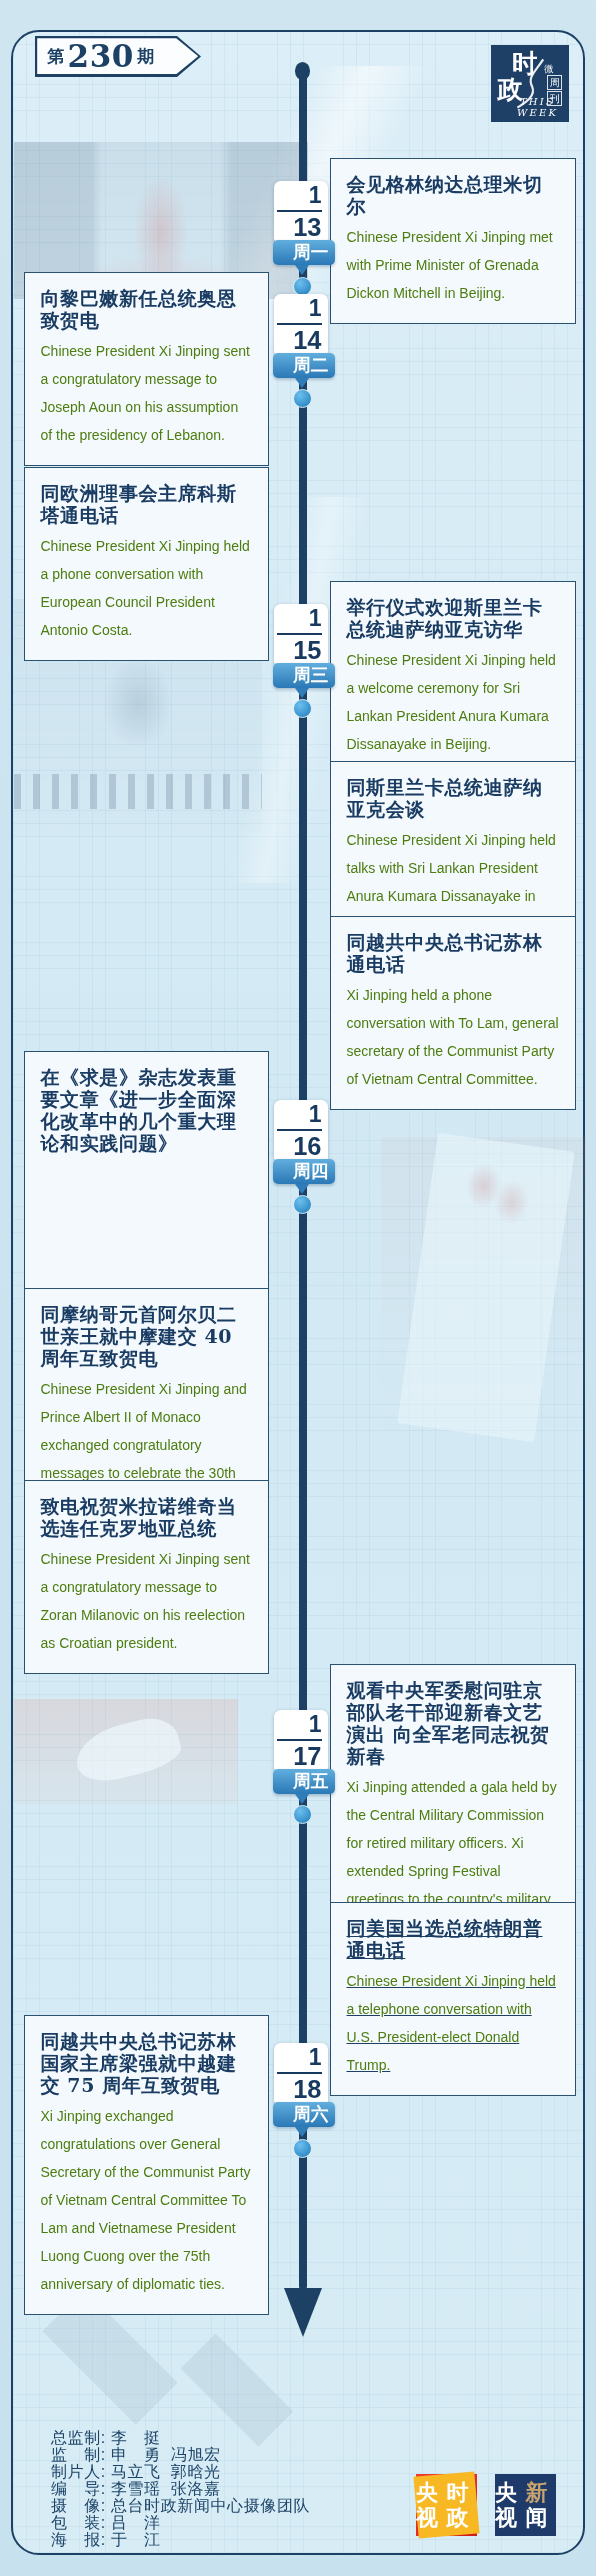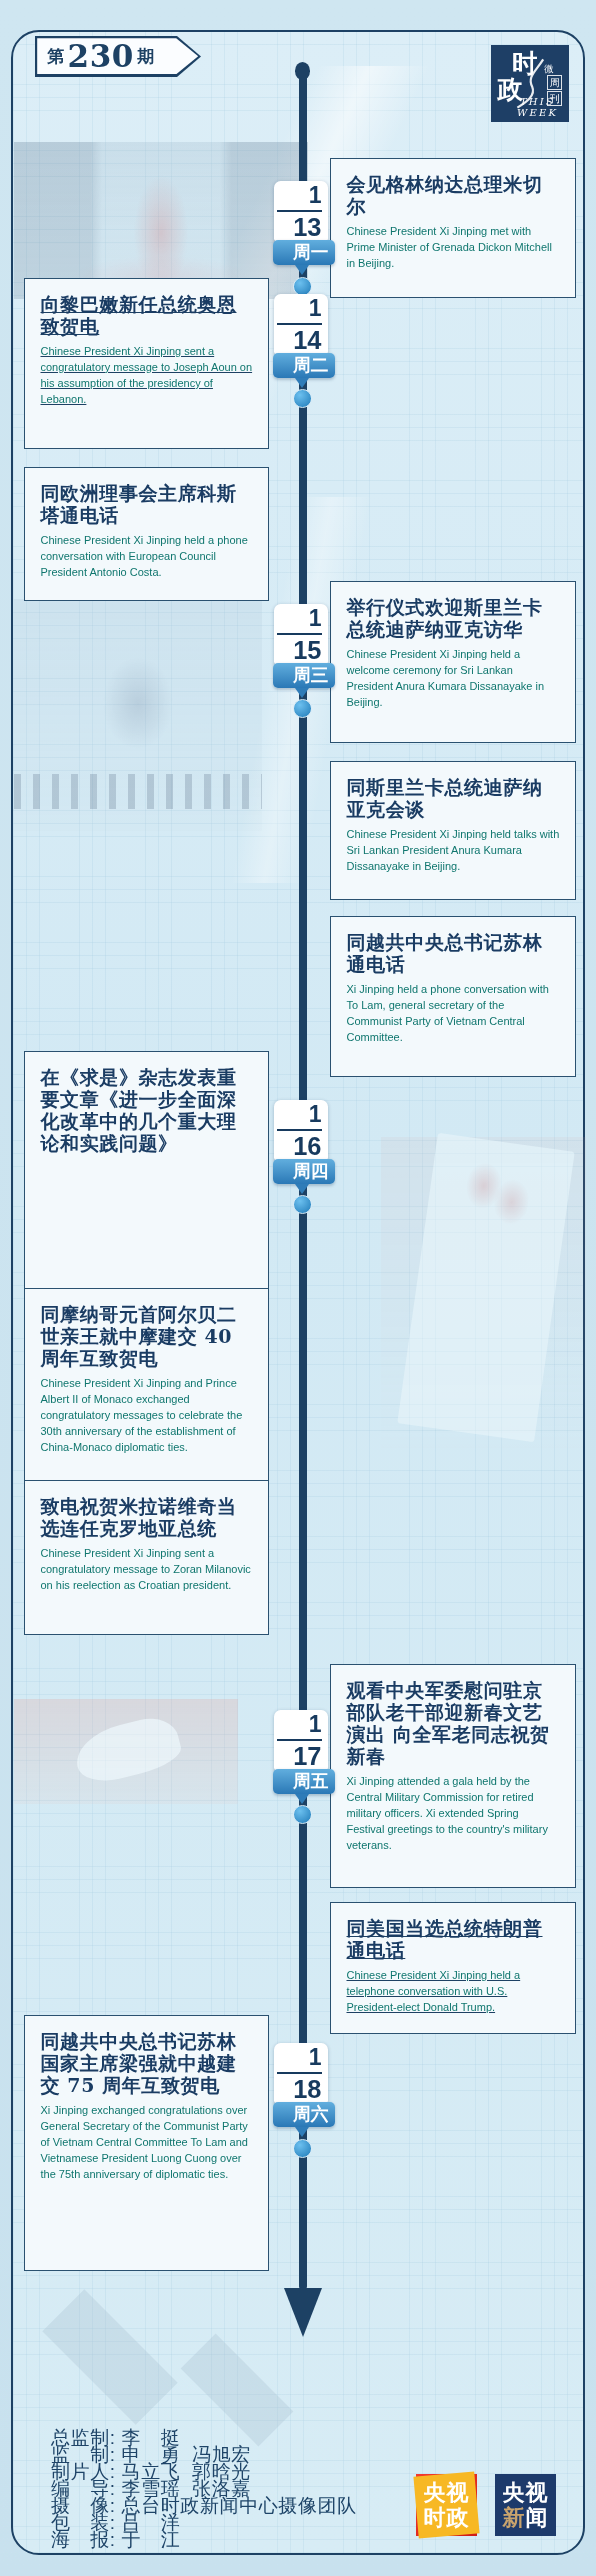--- a/index.html
+++ b/index.html
@@ -61,21 +61,21 @@
   .chip-node{position:absolute;left:293px;width:19px;height:19px;border-radius:50%;box-sizing:border-box;
       background:radial-gradient(circle at 35% 30%,#6cc0ef,#1f7ab8);border:1.7px solid #d6ebf7;z-index:3;}
 
   
   .card{position:absolute;box-sizing:border-box;background:#f3f9fc;border:1.1px solid #2a5170;
       padding:14.4px 15.5px 16.6px;z-index:2;}
   .card.left{left:24px;width:245px;}
   .card.right{left:330px;width:246px;}
   .card-title{font-family:"DejaVu Serif",serif;font-weight:700;font-size:19px;line-height:22px;
       color:#1a3c63;letter-spacing:0.6px;margin-bottom:5.5px;}
-  .card-desc{font-size:11px;line-height:16px;color:#0f766e;}
+  .card-desc{font-size:14px;line-height:28px;color:#4d7c0f;}
 
   
   .photo{position:absolute;z-index:0;}
   .photo-meeting{left:14px;top:142px;width:294px;height:157px;opacity:.55;background:
       radial-gradient(ellipse 39px 83px at 50% 58%,rgba(205,100,100,.45),transparent 70%),
       radial-gradient(ellipse 121px 33px at 50% 88%,rgba(210,140,150,.35),transparent 75%),
       linear-gradient(90deg,rgba(70,95,120,.30) 0 26%,rgba(160,190,205,.12) 30% 70%,rgba(70,95,120,.30) 74%),
       linear-gradient(180deg,rgba(150,175,195,.40),rgba(190,210,220,.18));}
   .photo-guard{left:14px;top:599px;width:248px;height:232px;opacity:.5;background:
       radial-gradient(ellipse 50px 66px at 50% 45%,rgba(90,110,140,.40),transparent 70%),
@@ -91,25 +91,25 @@
                  radial-gradient(ellipse 25.4px 33px at 75% 55%,rgba(205,90,90,.40),transparent 70%);}
   .photo-dove{left:14px;top:1699px;width:224px;height:105px;opacity:.55;background:
       linear-gradient(180deg,rgba(228,150,140,.40),rgba(235,185,175,.20));}
   .photo-dove .dove{position:absolute;left:61px;top:25px;width:105px;height:52px;background:rgba(255,255,255,.8);
       border-radius:62% 40% 55% 48%/75% 60% 40% 52%;transform:rotate(-14deg);}
   .deco-diamond{position:absolute;background:rgba(165,190,205,.30);transform:rotate(45deg) scaleY(.45);z-index:0;}
   .dd1{left:44px;top:2291px;width:132px;height:132px;}
   .dd2{left:182px;top:2335px;width:110px;height:110px;}
 
   
-  .credits{position:absolute;left:51px;top:2429px;z-index:3;font-size:19px;line-height:17px;
+  .credits{position:absolute;left:51px;top:2429px;z-index:3;font-size:16px;line-height:17px;
       color:#1e4468;letter-spacing:0.6px;white-space:pre;}
 
   
-  .fbadge{position:absolute;top:2474px;width:61px;height:62px;z-index:3;display:flex;flex-direction:column;
+  .fbadge{position:absolute;top:2474px;width:61px;height:62px;z-index:3;display:flex;
       align-items:center;justify-content:center;font-weight:700;font-size:22px;line-height:25.4px;color:#fff;
       font-family:"DejaVu Sans",sans-serif;letter-spacing:1.1px;}
   .fbadge.red{left:416px;background:linear-gradient(135deg,#f43a2e,#cf1d18);}
   .fbadge.red::before{content:"";position:absolute;inset:0;background:#f7b824;transform:rotate(-5deg);z-index:-1;}
   .fbadge.navy{left:495px;background:#1d3a6b;}
   .fbadge .tan{color:#c8a36d;}
 </style>
 </head>
 <body>
 
@@ -174,21 +174,21 @@
       <div class="chip" style="top: 294px;">
         <div class="chip-white">
           <div class="chip-month">1</div>
           <div class="chip-line"></div>
           <div class="chip-day">14</div>
         </div>
         <div class="chip-tab">周二</div>
         <div class="chip-pointer"></div>
       </div>
       <div class="chip-node" style="top: 389px;"></div>
-      <div class="card left" style="top: 278px; min-height: 171px; text-decoration: underline;">
+      <div class="card left" style="top: 272px; min-height: 171px;">
         <div class="card-title">向黎巴嫩新任总统奥恩致贺电</div>
         <div class="card-desc">Chinese President Xi Jinping sent a congratulatory message to Joseph Aoun on his assumption of the presidency of Lebanon.</div>
       </div>
       <div class="card left" style="top: 467px; min-height: 134px;">
         <div class="card-title">同欧洲理事会主席科斯塔通电话</div>
         <div class="card-desc">Chinese President Xi Jinping held a phone conversation with European Council President Antonio Costa.</div>
       </div>
       <div class="chip" style="top: 604px;">
         <div class="chip-white">
           <div class="chip-month">1</div>

